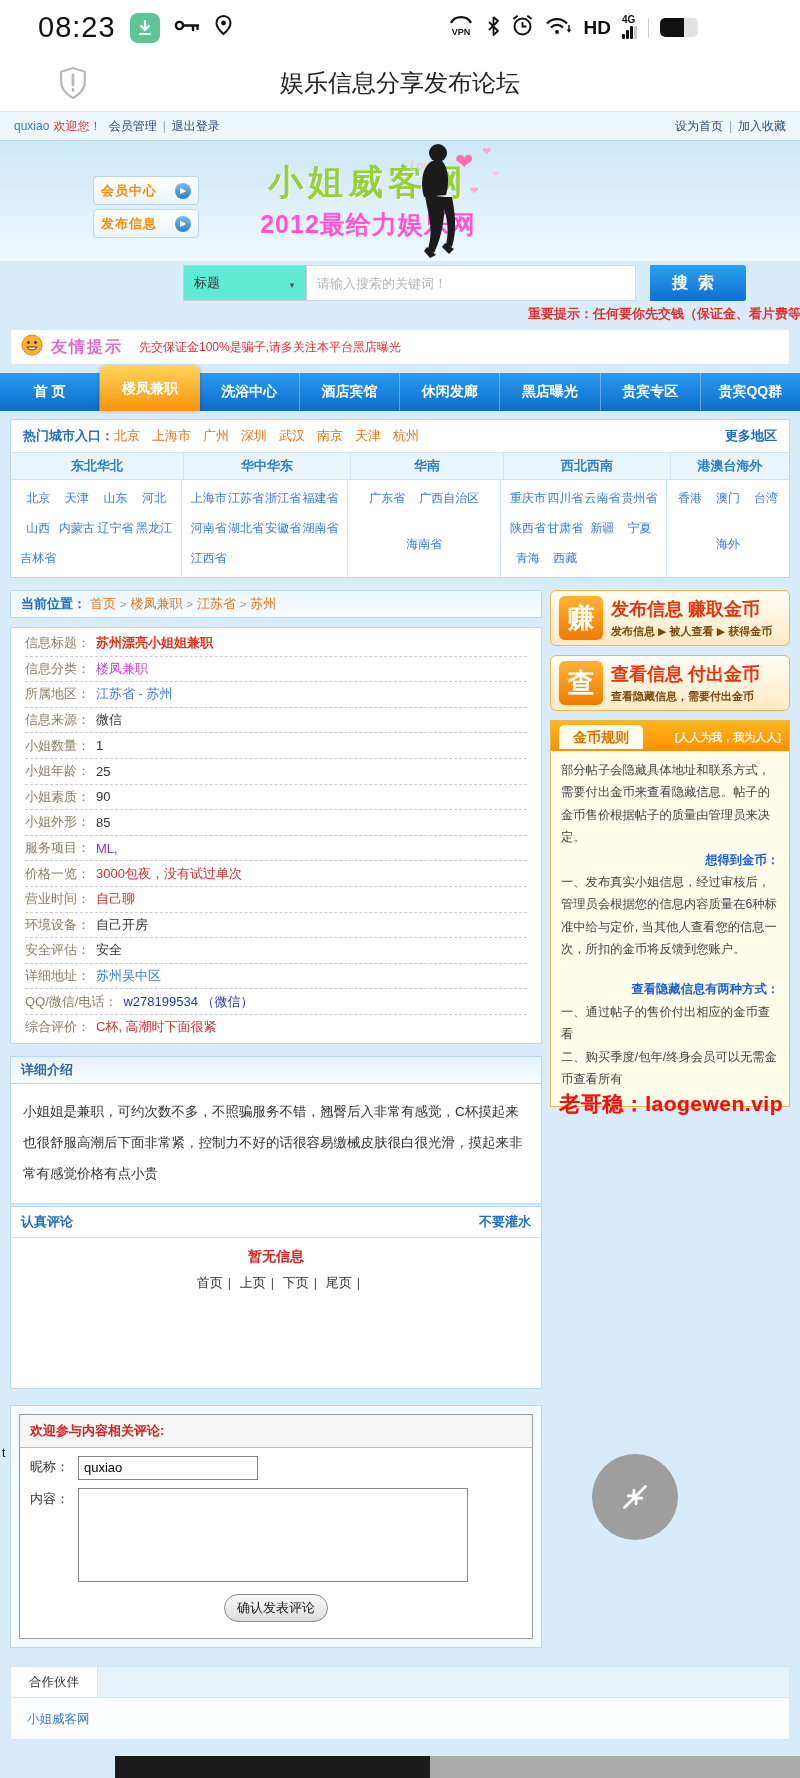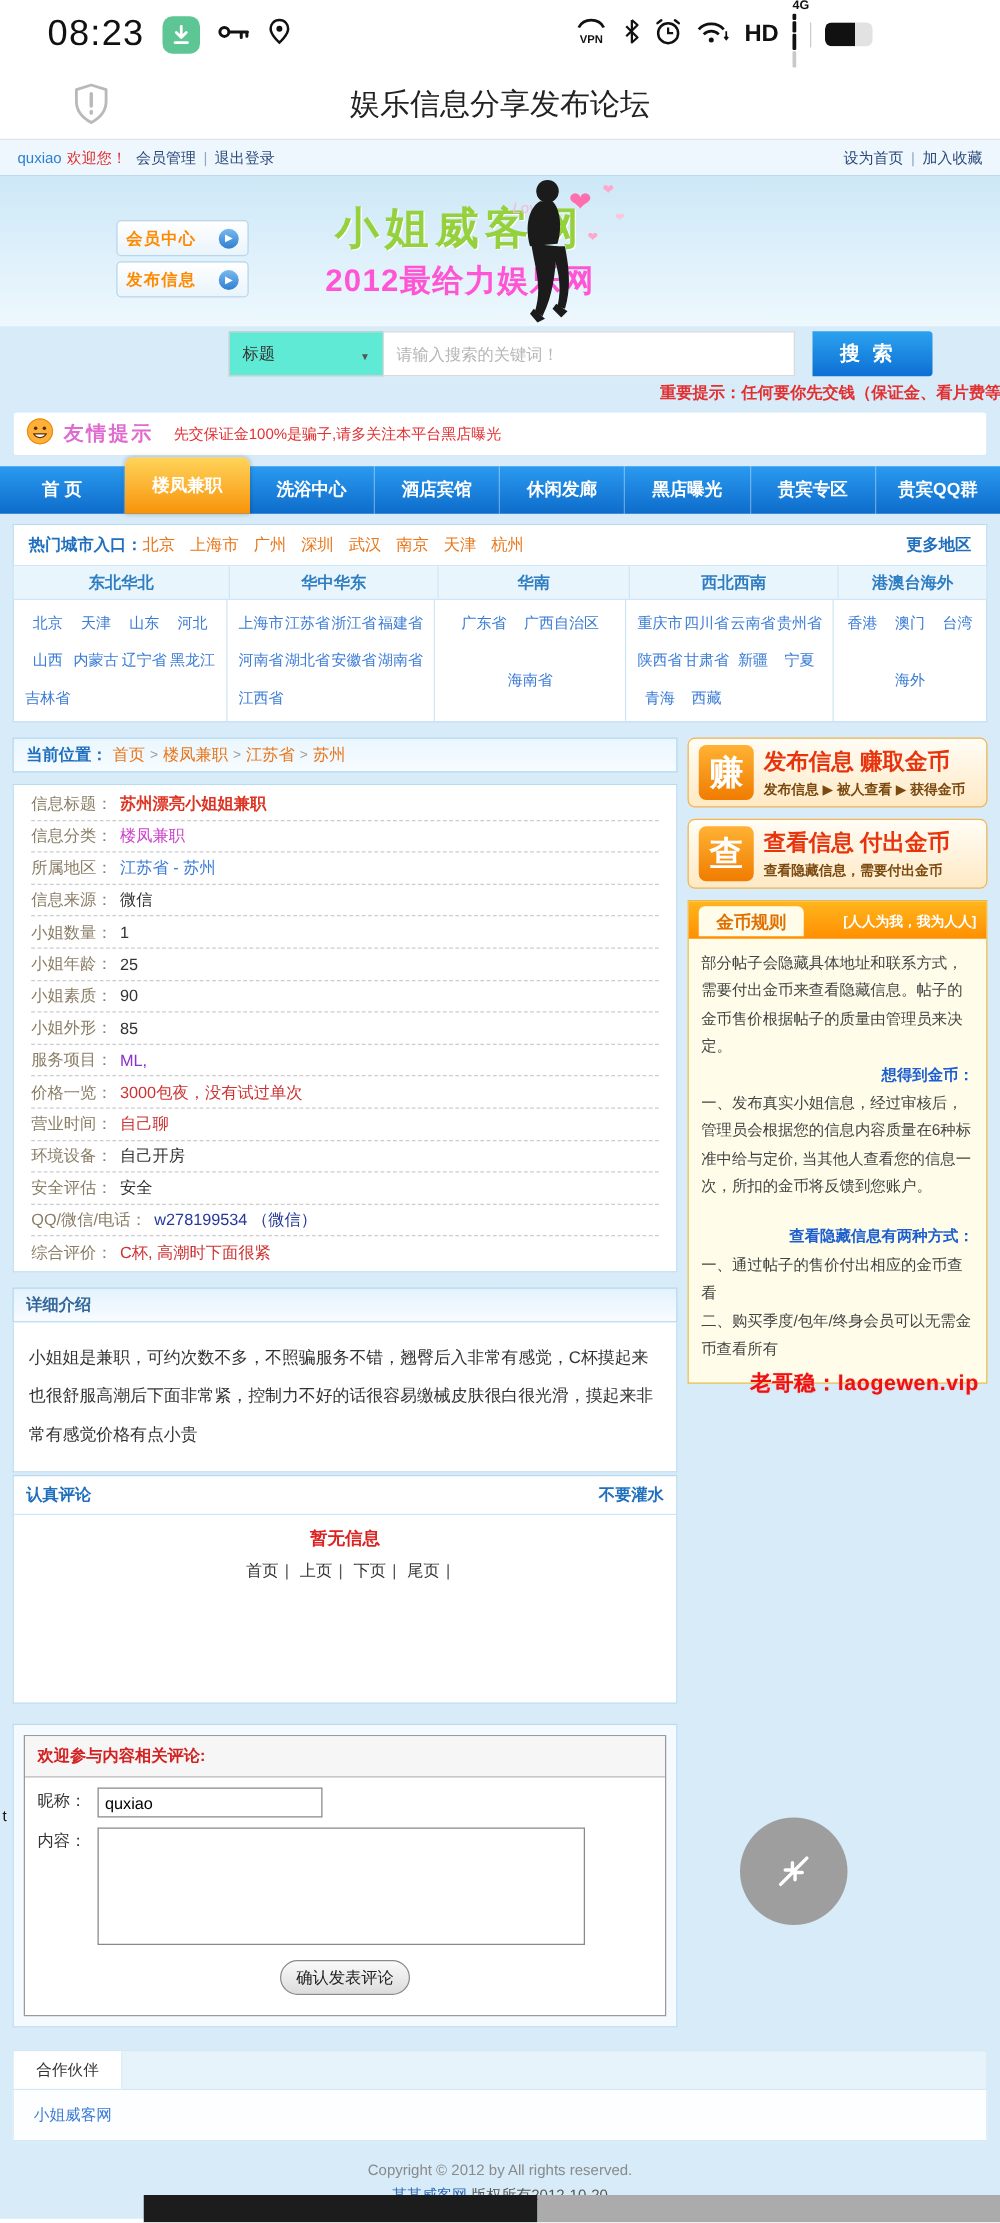--- a/index.html
+++ b/index.html
@@ -6,21 +6,21 @@
   #screen{position:relative;width:800px;height:1778px;overflow:hidden;background:#fff;
           font-family:"Liberation Sans","DejaVu Sans",sans-serif;}
   
   .status-bar{height:55px;display:flex;align-items:center;justify-content:space-between;
               padding:0 30px 0 38px;background:#fff;}
   .sb-left{display:flex;align-items:center;gap:14px;}
   .sb-time{font-size:29px;color:#111;font-weight:500;letter-spacing:1px;}
   .dl-badge{width:30px;height:30px;border-radius:8px;background:#5ec694;display:flex;align-items:center;justify-content:center;}
   .sb-right{display:flex;align-items:center;gap:11px;margin-right:72px;}
   .hd-label{font-size:19px;font-weight:bold;color:#111;}
-  .sig{display:flex;align-items:flex-end;gap:1px;position:relative;padding-top:10px;flex-direction:column;}
+  .sig{display:flex;align-items:flex-end;gap:1px;position:relative;padding-top:10px;}
   .sig .g{position:absolute;top:-2px;left:0;font-size:10px;font-weight:bold;color:#111;}
   .sig i{display:block;width:3px;background:#111;border-radius:1px;}
   .sig i.b1{height:5px}.sig i.b2{height:9px}.sig i.b3{height:13px}.sig i.b4{height:13px;background:#c9c9c9;}
   .sb-div{width:1px;height:20px;background:#ccc;}
   .batt{width:38px;height:19px;border-radius:5px;background:#e2e2e2;position:relative;overflow:hidden;}
   .batt:after{content:"";position:absolute;right:-4px;top:6px;width:3px;height:7px;background:#cfcfcf;border-radius:0 2px 2px 0;}
   .batt .fill{position:absolute;left:0;top:0;bottom:0;width:62%;background:#111;border-radius:5px 0 0 5px;}
   
   .browser-bar{height:56px;background:#fff;border-bottom:1px solid #e3e3e3;position:relative;
                display:flex;align-items:center;justify-content:center;}
@@ -143,21 +143,21 @@
   .sb-t1{color:#e8340c;font-weight:bold;font-size:18px;white-space:nowrap;}
   .sb-t2{color:#7a4a10;font-weight:bold;font-size:11px;margin-top:3px;white-space:nowrap;}
   .rules{margin-top:2px;border:1px solid #e6b94e;background:#fffdea;position:relative;}
   .rules-head{height:30px;background:linear-gradient(#ffb61e,#ff8f00);position:relative;}
   .rules-tab{position:absolute;left:8px;top:4px;background:#fffdea;border-radius:5px 5px 0 0;padding:4px 14px 2px;
              color:#e07000;font-weight:bold;font-size:14px;}
   .rules-slogan{position:absolute;right:8px;top:9px;color:#fff;font-weight:bold;font-size:11px;}
   .rules-body{padding:8px 10px 16px;font-size:12.3px;color:#444;line-height:1.82;}
   .rh-blue{color:#1d5fcf;font-weight:bold;text-align:right;}
   .r-gap{height:18px;}
-  .watermark{position:absolute;right:6px;bottom:-12px;color:#ee1111;font-size:17px;font-weight:bold;
+  .watermark{position:absolute;right:6px;bottom:-12px;color:#ee1111;font-size:21px;font-weight:bold;
              white-space:nowrap;letter-spacing:.5px;text-shadow:0 0 1px #ff8888;}
   
   .partners{margin:18px 10px 0;}
   .p-bar{background:#e7f3fb;border:1px solid #d4e8f4;height:30px;display:flex;}
   .p-tab{background:#fff;height:30px;line-height:30px;padding:0 18px;font-size:12.5px;color:#333;
          border-right:1px solid #d4e8f4;cursor:pointer;}
   .p-body{background:#fdfeff;border:1px solid #d4e8f4;border-top:none;padding:11px 16px;}
   .p-body a{color:#3a7bd5;font-size:12.5px;text-decoration:none;cursor:pointer;}
   .copyright{text-align:center;padding:16px 0 10px;font-size:12px;}
   .cp1{color:#8a8a8a;}
@@ -456,20 +456,24 @@
             </div>
           <div class="irow">
               <span class="lab">环境设备：</span>
               <span class="v-plain">自己开房</span>
             </div>
           <div class="irow">
               <span class="lab">安全评估：</span>
               <span class="v-plain">安全</span>
             </div>
           <div class="irow">
+              <span class="lab">详细地址：</span>
+              <span class="v-blue">苏州吴中区</span>
+            </div>
+          <div class="irow">
               <span class="lab">QQ/微信/电话：</span>
               <span class="v-navy">w278199534 （微信）</span>
             </div>
           <div class="irow">
               <span class="lab">综合评价：</span>
               <span class="v-red">C杯, 高潮时下面很紧</span>
             </div>
         </div>
 
         <div class="detail-head">详细介绍</div>

